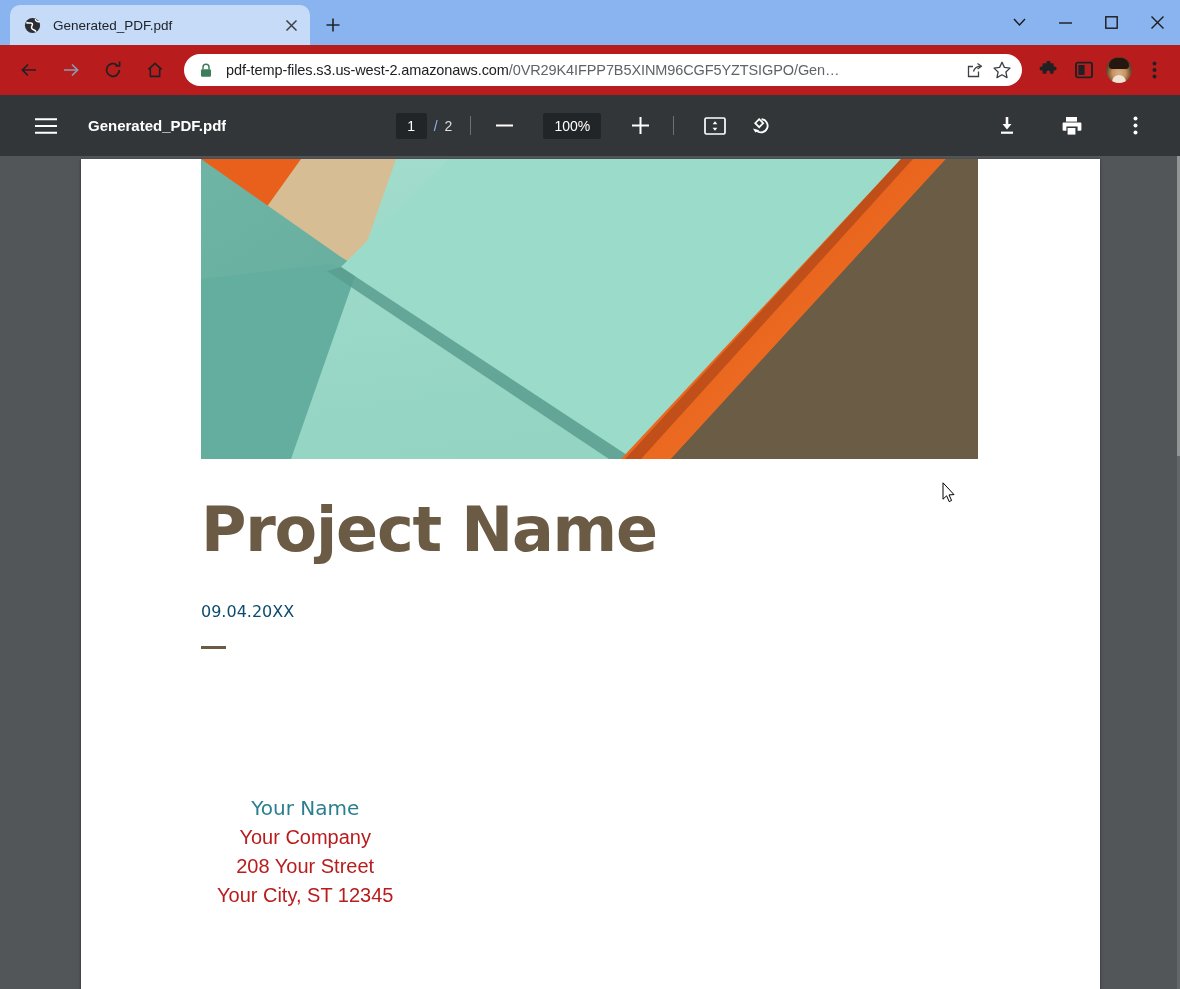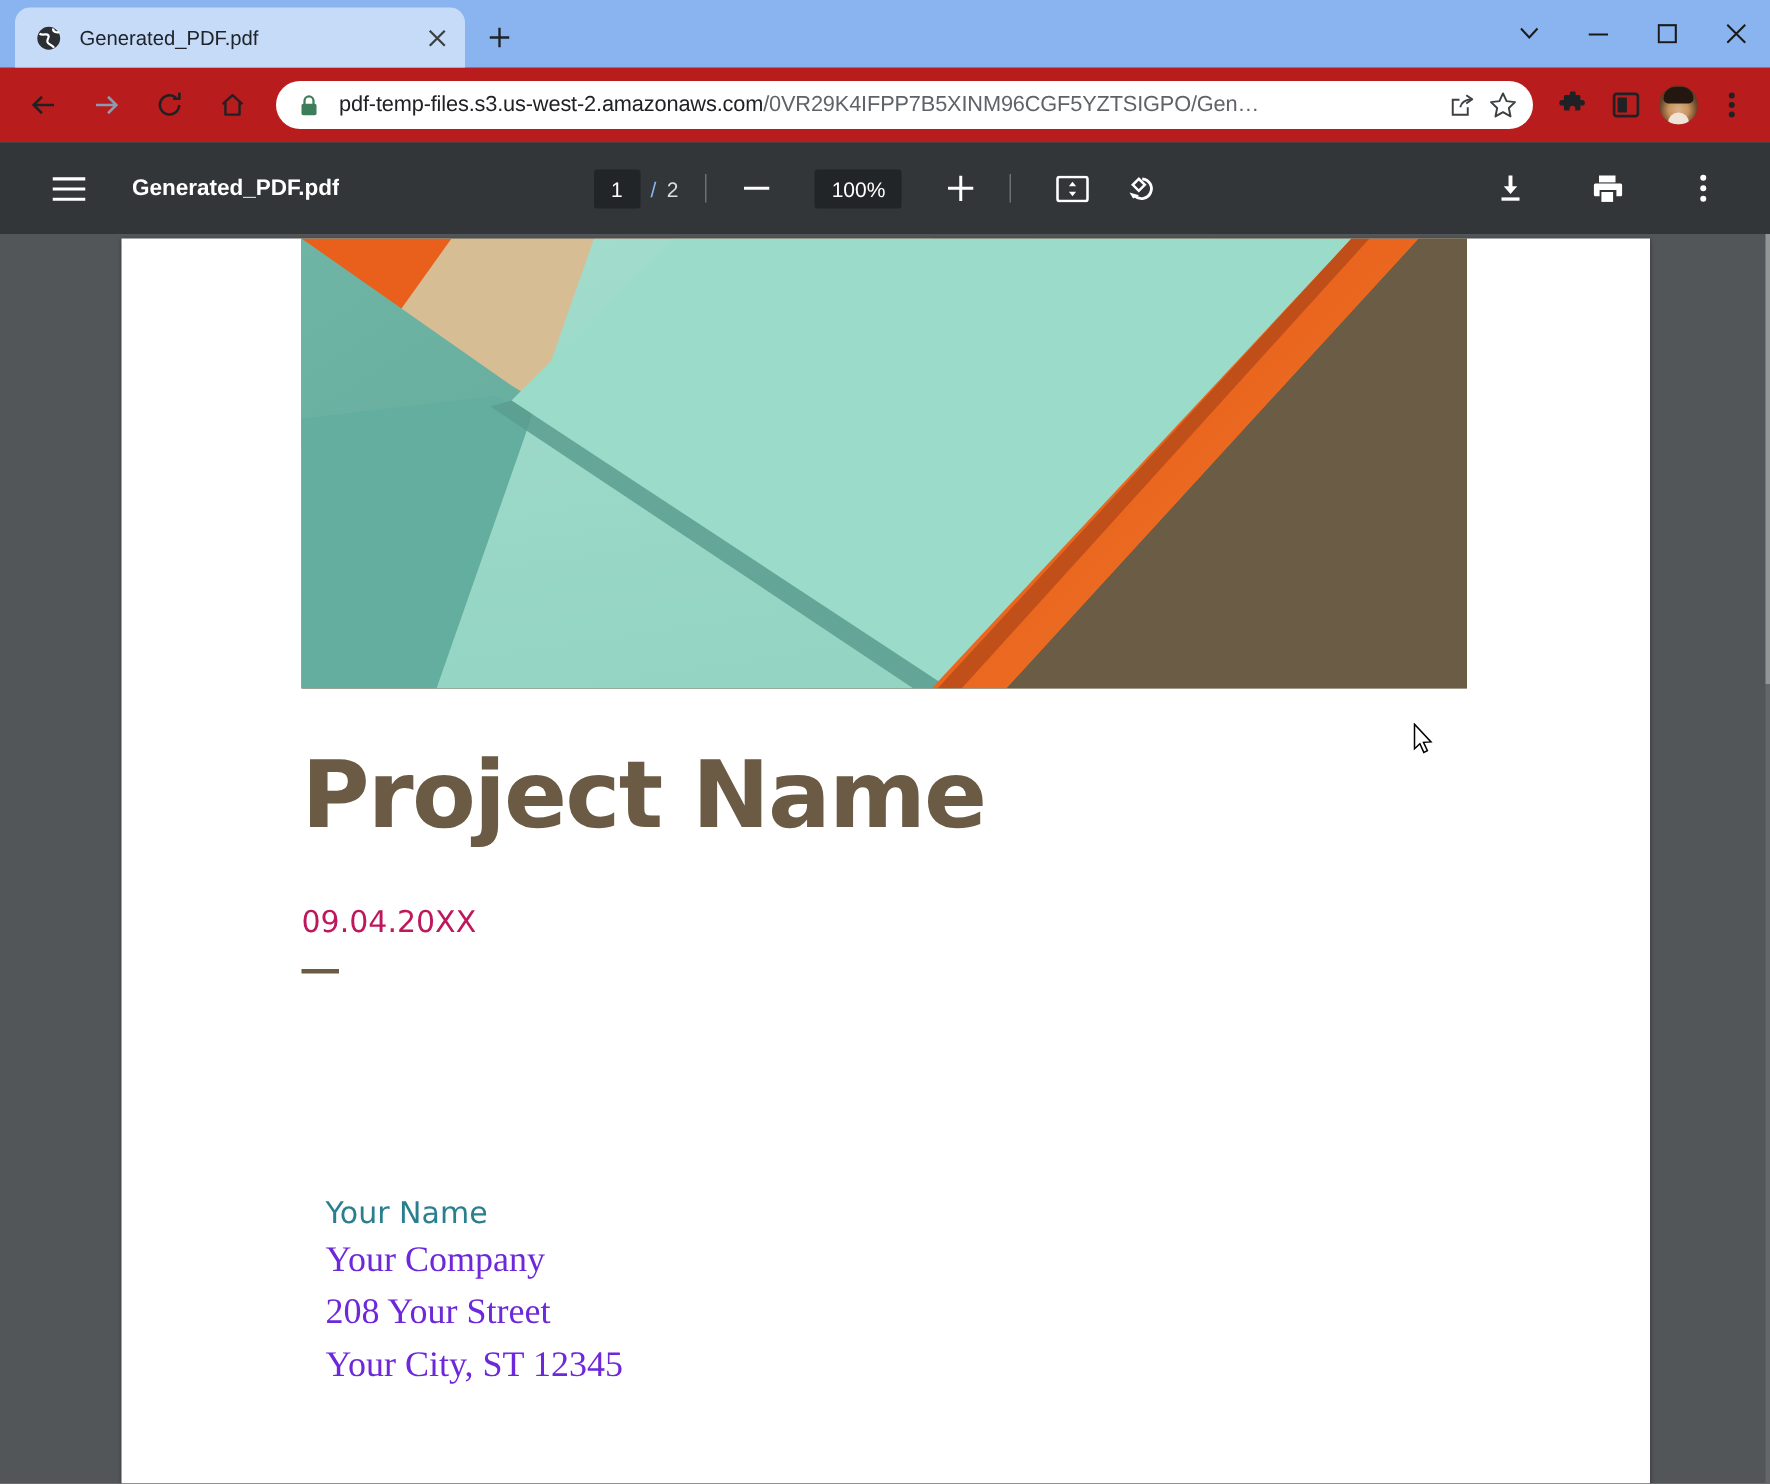--- a/index.html
+++ b/index.html
@@ -148,59 +148,59 @@
     display: flex; align-items: center; justify-content: center;
     color: #ffffff;
   }
   .pdf-right {
     margin-left: auto; display: flex; align-items: center;
     gap: 18px; padding-right: 8px;
   }
 
   .pdf-scroll {
     position: absolute; top: 61px; left: 0; right: 0; bottom: 0;
-    background: #535659; overflow: hidden;
+    background: #535659; overflow: hidden; text-align: center;
   }
   .pdf-page {
     position: absolute; left: 81px; top: 3px;
     width: 1019px; height: 900px;
     background: #ffffff;
     box-shadow: 0 1px 3px rgba(0,0,0,0.45);
   }
   .hero {
     position: absolute; left: 120px; top: 0px;
     width: 777px; height: 300px; overflow: hidden;
     background: #6b5c45;
   }
   .doc-title {
     position: absolute; left: 120px; top: 340px;
     font-size: 62px; font-weight: bold; color: #6b5b45;
     letter-spacing: -1.2px; line-height: 1;
     font-family: "DejaVu Sans", sans-serif;
   }
   .doc-date {
     position: absolute; left: 120px; top: 443px;
-    font-size: 20px; color: #be185d;
+    font-size: 16px; color: #0c4a6e;
     font-family: "DejaVu Sans", sans-serif;
   }
   .doc-rule {
     position: absolute; left: 120px; top: 487px;
     width: 25px; height: 3px; background: #6b5b45;
   }
   .contact {
     position: absolute; left: 136px; top: 635px;
     line-height: 1.45;
   }
   .contact-name {
     font-size: 20px; color: #2a7f8e;
     font-family: "DejaVu Sans", sans-serif;
   }
   .contact-line {
-    font-size: 24px; color: #6d28d9;
-    font-family: Liberation Serif, serif;
+    font-size: 20px; color: #b91c1c;
+    font-family: Liberation Sans, sans-serif;
   }
   .vscroll {
     position: absolute; right: 0; top: 0; width: 3px; bottom: 0;
     background: rgba(255,255,255,0.10);
   }
   .vscroll-thumb {
     position: absolute; right: 0; top: 0; width: 3px; height: 300px;
     background: rgba(255,255,255,0.30);
   }
   .cursor {

